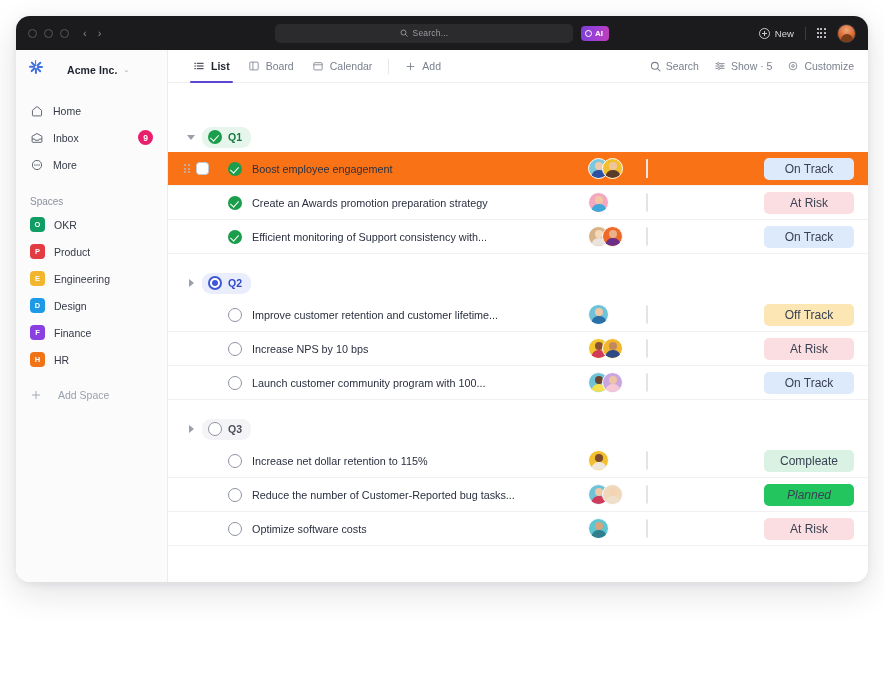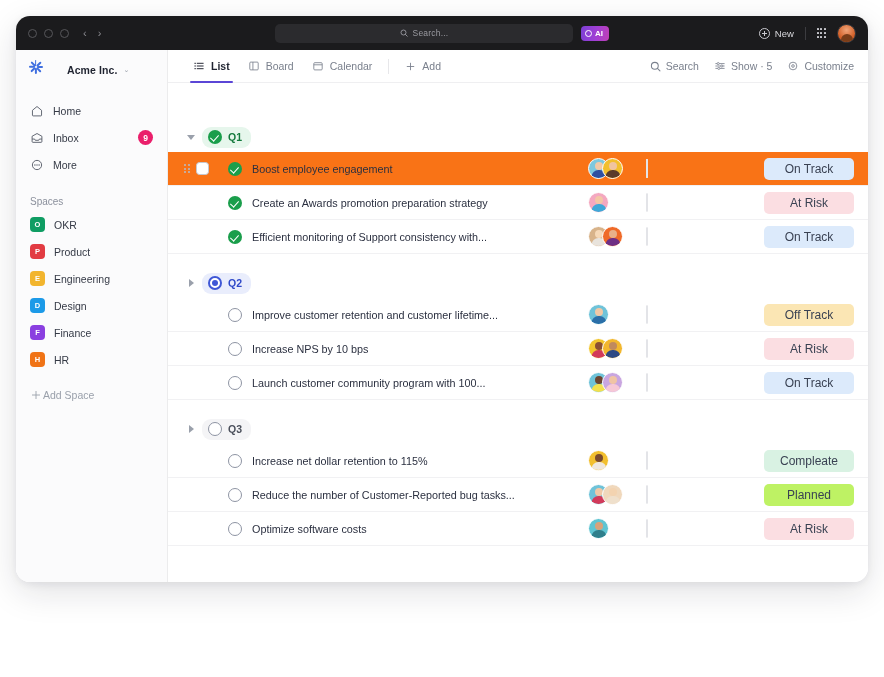--- a/index.html
+++ b/index.html
@@ -153,21 +153,21 @@
   .space-label { font-size: 10.5px; color: #353a46; }
 
   .sub-item {
     height: 26px; display: flex; align-items: center; gap: 8px;
     margin: 2px 8px; padding: 0 6px 0 18px;
     border-radius: 6px; background: #e9e7fb; cursor: pointer;
   }
   .sub-label { font-size: 10.5px; color: #5b46d6; font-weight: bold; }
 
   .add-space {
-    height: 28px; display: flex; align-items: center; gap: 1px;
+    height: 28px; display: flex; align-items: center; gap: 16px;
     margin: 8px 8px 0; padding: 0 6px; border-radius: 6px; cursor: pointer;
   }
   .add-space .txt { font-size: 10.5px; color: #9aa0ab; }
 
   
   .main { flex: 1; display: flex; flex-direction: column; min-width: 0; gap: 35px; }
   .main-header {
     height: 33px; display: flex; align-items: center;
     border-bottom: 1px solid #efeff1;
     padding: 0 14px 0 16px;
@@ -292,21 +292,21 @@
   .status { width: 90px; flex: none; }
   .status .pill {
     height: 22px; border-radius: 5px;
     display: flex; align-items: center; justify-content: center;
     font-size: 12px; cursor: pointer; text-align: center;
   }
   .st-ontrack   { background: #dceafb; color: #3a4253; }
   .st-atrisk    { background: #fbdee2; color: #3a4253; }
   .st-offtrack  { background: #fbe6b4; color: #3a4253; }
   .st-complete  { background: #d9f2e3; color: #3a4253; }
-  .st-planned   { background: #bef264; color: #3a4253; }
+  .st-planned   { background: #22c55e; color: #3a4253; font-style: italic; }
 
   .spacer-row { height: 14px; }
 
   
   .below { position: absolute; left: 0; top: 582px; width: 884px; height: 95px; }
 </style>
 </head>
 <body>
 
 <div class="window">

